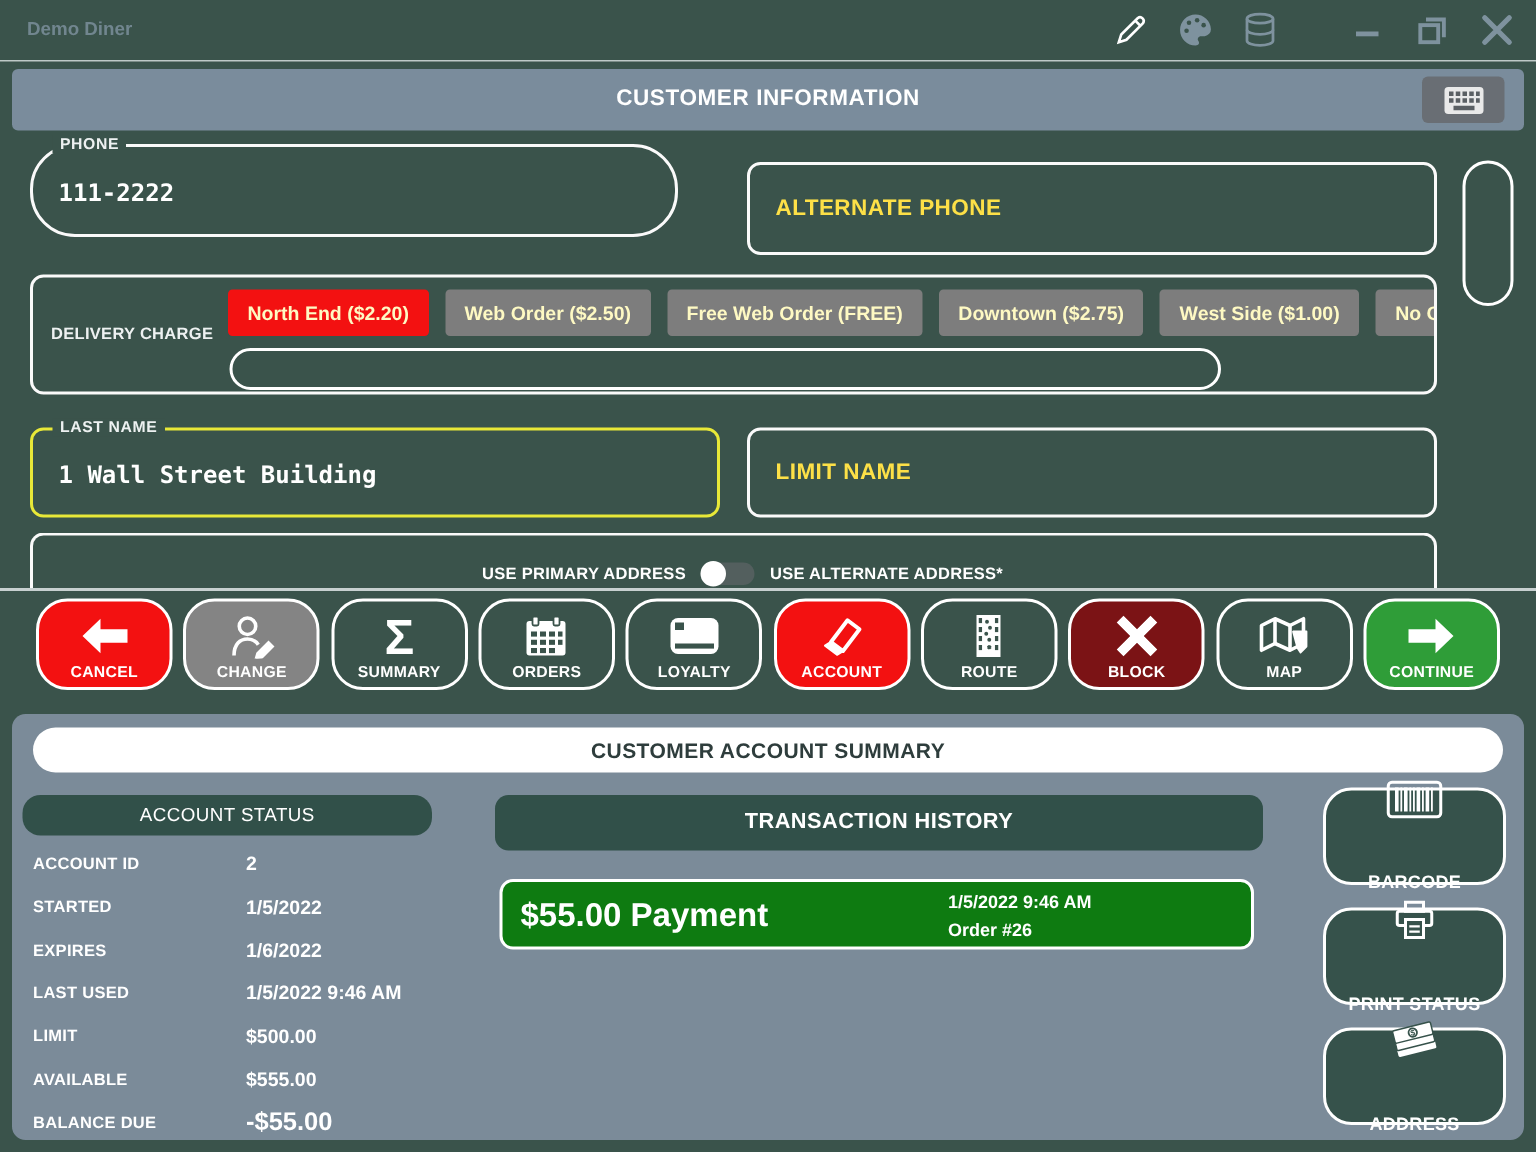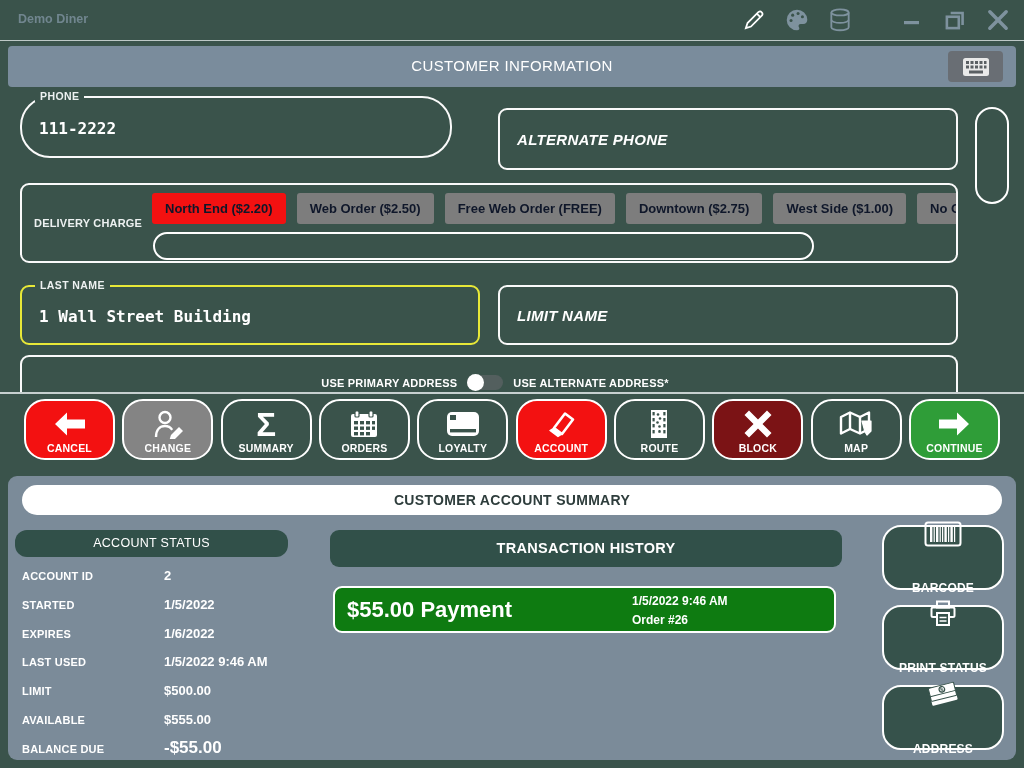--- a/index.html
+++ b/index.html
@@ -12,48 +12,48 @@
               border-bottom:1.5px solid rgba(235,240,240,.75); }
   .app-title { position:absolute; left:18px; top:12px; font-size:12.5px; font-weight:bold; color:#71868F; }
   .tb-icons { position:absolute; right:12px; top:6px; display:flex; align-items:center; gap:15px; }
   .tb-gap { width:14px; }
   .tb-icon { width:28px; height:28px; display:flex; align-items:center; justify-content:center; cursor:pointer; }
 
   
   .info-header { position:absolute; left:8px; top:46px; width:1008px; height:41px;
                  background:#7A8C9C; border-radius:4px; }
   .info-title { position:absolute; left:0; right:0; top:11px; text-align:center; color:#fff;
-                font-size:15px; font-weight:normal; letter-spacing:.4px; }
+                font-size:15px; font-weight:bold; letter-spacing:.4px; }
   .kbd-btn { position:absolute; right:13px; top:5px; width:55px; height:31px; background:#696E74;
              border-radius:4px; display:flex; align-items:center; justify-content:center; cursor:pointer; }
 
   
   .field { position:absolute; border:2px solid #FAFAFA; border-radius:9px; background:transparent; }
   .field .legend { position:absolute; top:-8px; left:13px; padding:0 5px; background:#3A534B;
                    font-size:10.5px; font-weight:bold; color:#EDF1F1; letter-spacing:.4px; }
   .field .value { position:absolute; left:17px; top:50%; transform:translateY(-42%);
                   font-family:"DejaVu Sans Mono", monospace; font-weight:bold; font-size:16px; color:#fff; }
   .field .placeholder { position:absolute; left:17px; top:50%; transform:translateY(-50%);
-                        font-size:15px; font-weight:bold; color:#ffffff; letter-spacing:.3px;font-style:italic; }
+                        font-size:15px; font-weight:bold; color:#fde047; letter-spacing:.3px; }
   .f-phone   { left:20px; top:96px; width:432px; height:62px;border-radius:30px; }
   .f-altphone{ left:498px; top:108px; width:460px; height:62px; }
   .f-last    { left:20px; top:285px; width:460px; height:60px; border-color:#E8E838; }
   .f-first   { left:498px; top:285px; width:460px; height:60px; }
 
   .scroll-pill { position:absolute; left:975px; top:107px; width:34px; height:97px;
                  border:2.5px solid #fff; border-radius:17px; cursor:pointer; }
 
   
   .delivery-box { position:absolute; left:20px; top:183px; width:938px; height:80px;
                   border:2px solid #FAFAFA; border-radius:9px; overflow:hidden; }
   .delivery-label { position:absolute; left:12px; top:32px; font-size:11px; font-weight:bold;
                     color:#EDF1F1; letter-spacing:.2px; }
   .delivery-options { position:absolute; left:130px; top:8px; display:flex; gap:11px; }
   .d-opt { height:31px; line-height:31px; padding:0 13px; border-radius:3px; background:#7D7D7D;
-           color:#0f172a; font-size:13px; font-weight:bold; white-space:nowrap; cursor:pointer; }
+           color:#fef9c3; font-size:13px; font-weight:bold; white-space:nowrap; cursor:pointer; }
   .d-opt.opt-selected { background:#F31111; }
   .delivery-input { position:absolute; left:131px; top:47px; width:661px; height:28px;
                     border:2.5px solid #fff; border-radius:15px; cursor:text; }
 
   
   .address-box { position:absolute; left:20px; top:355px; width:938px; height:38px;
                  border:2px solid #FAFAFA; border-bottom:none; border-radius:9px 9px 0 0; }
   .toggle-row { position:absolute; left:12px; right:0; bottom:3px; display:flex; align-items:center;
                 justify-content:center; gap:10px; }
   .toggle-label { font-size:11px; font-weight:bold; color:#fff; letter-spacing:.2px; }

